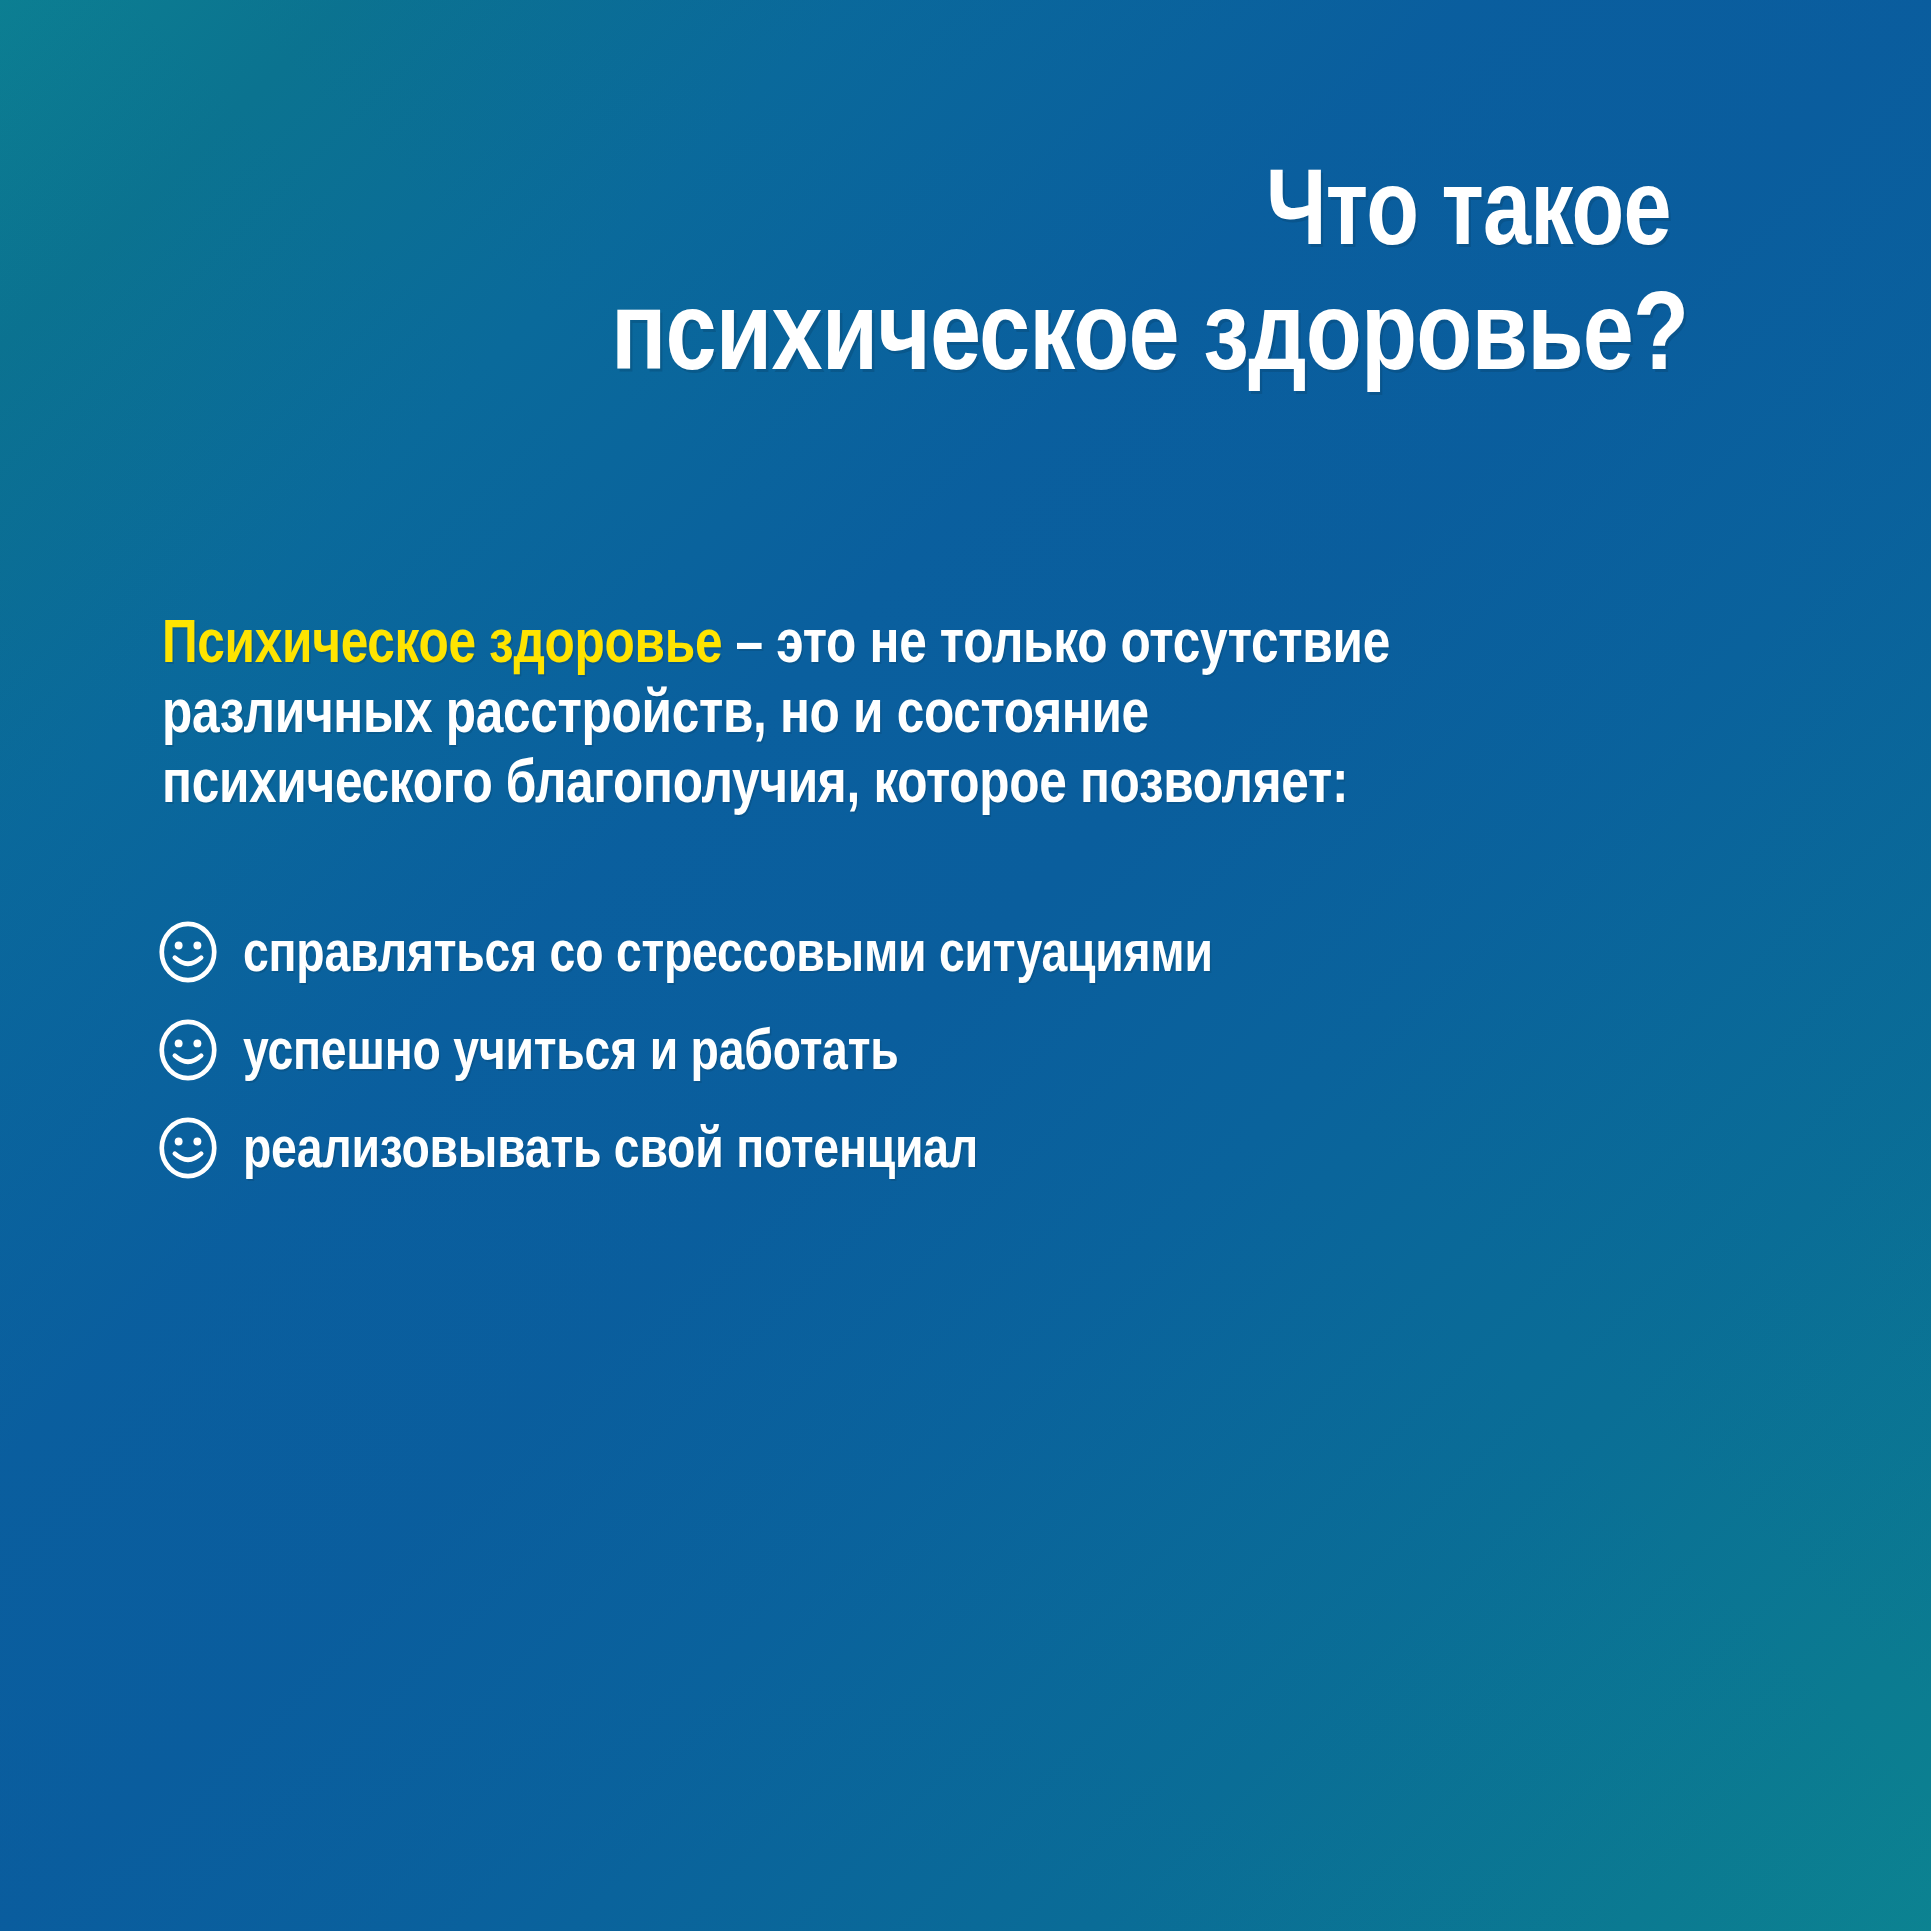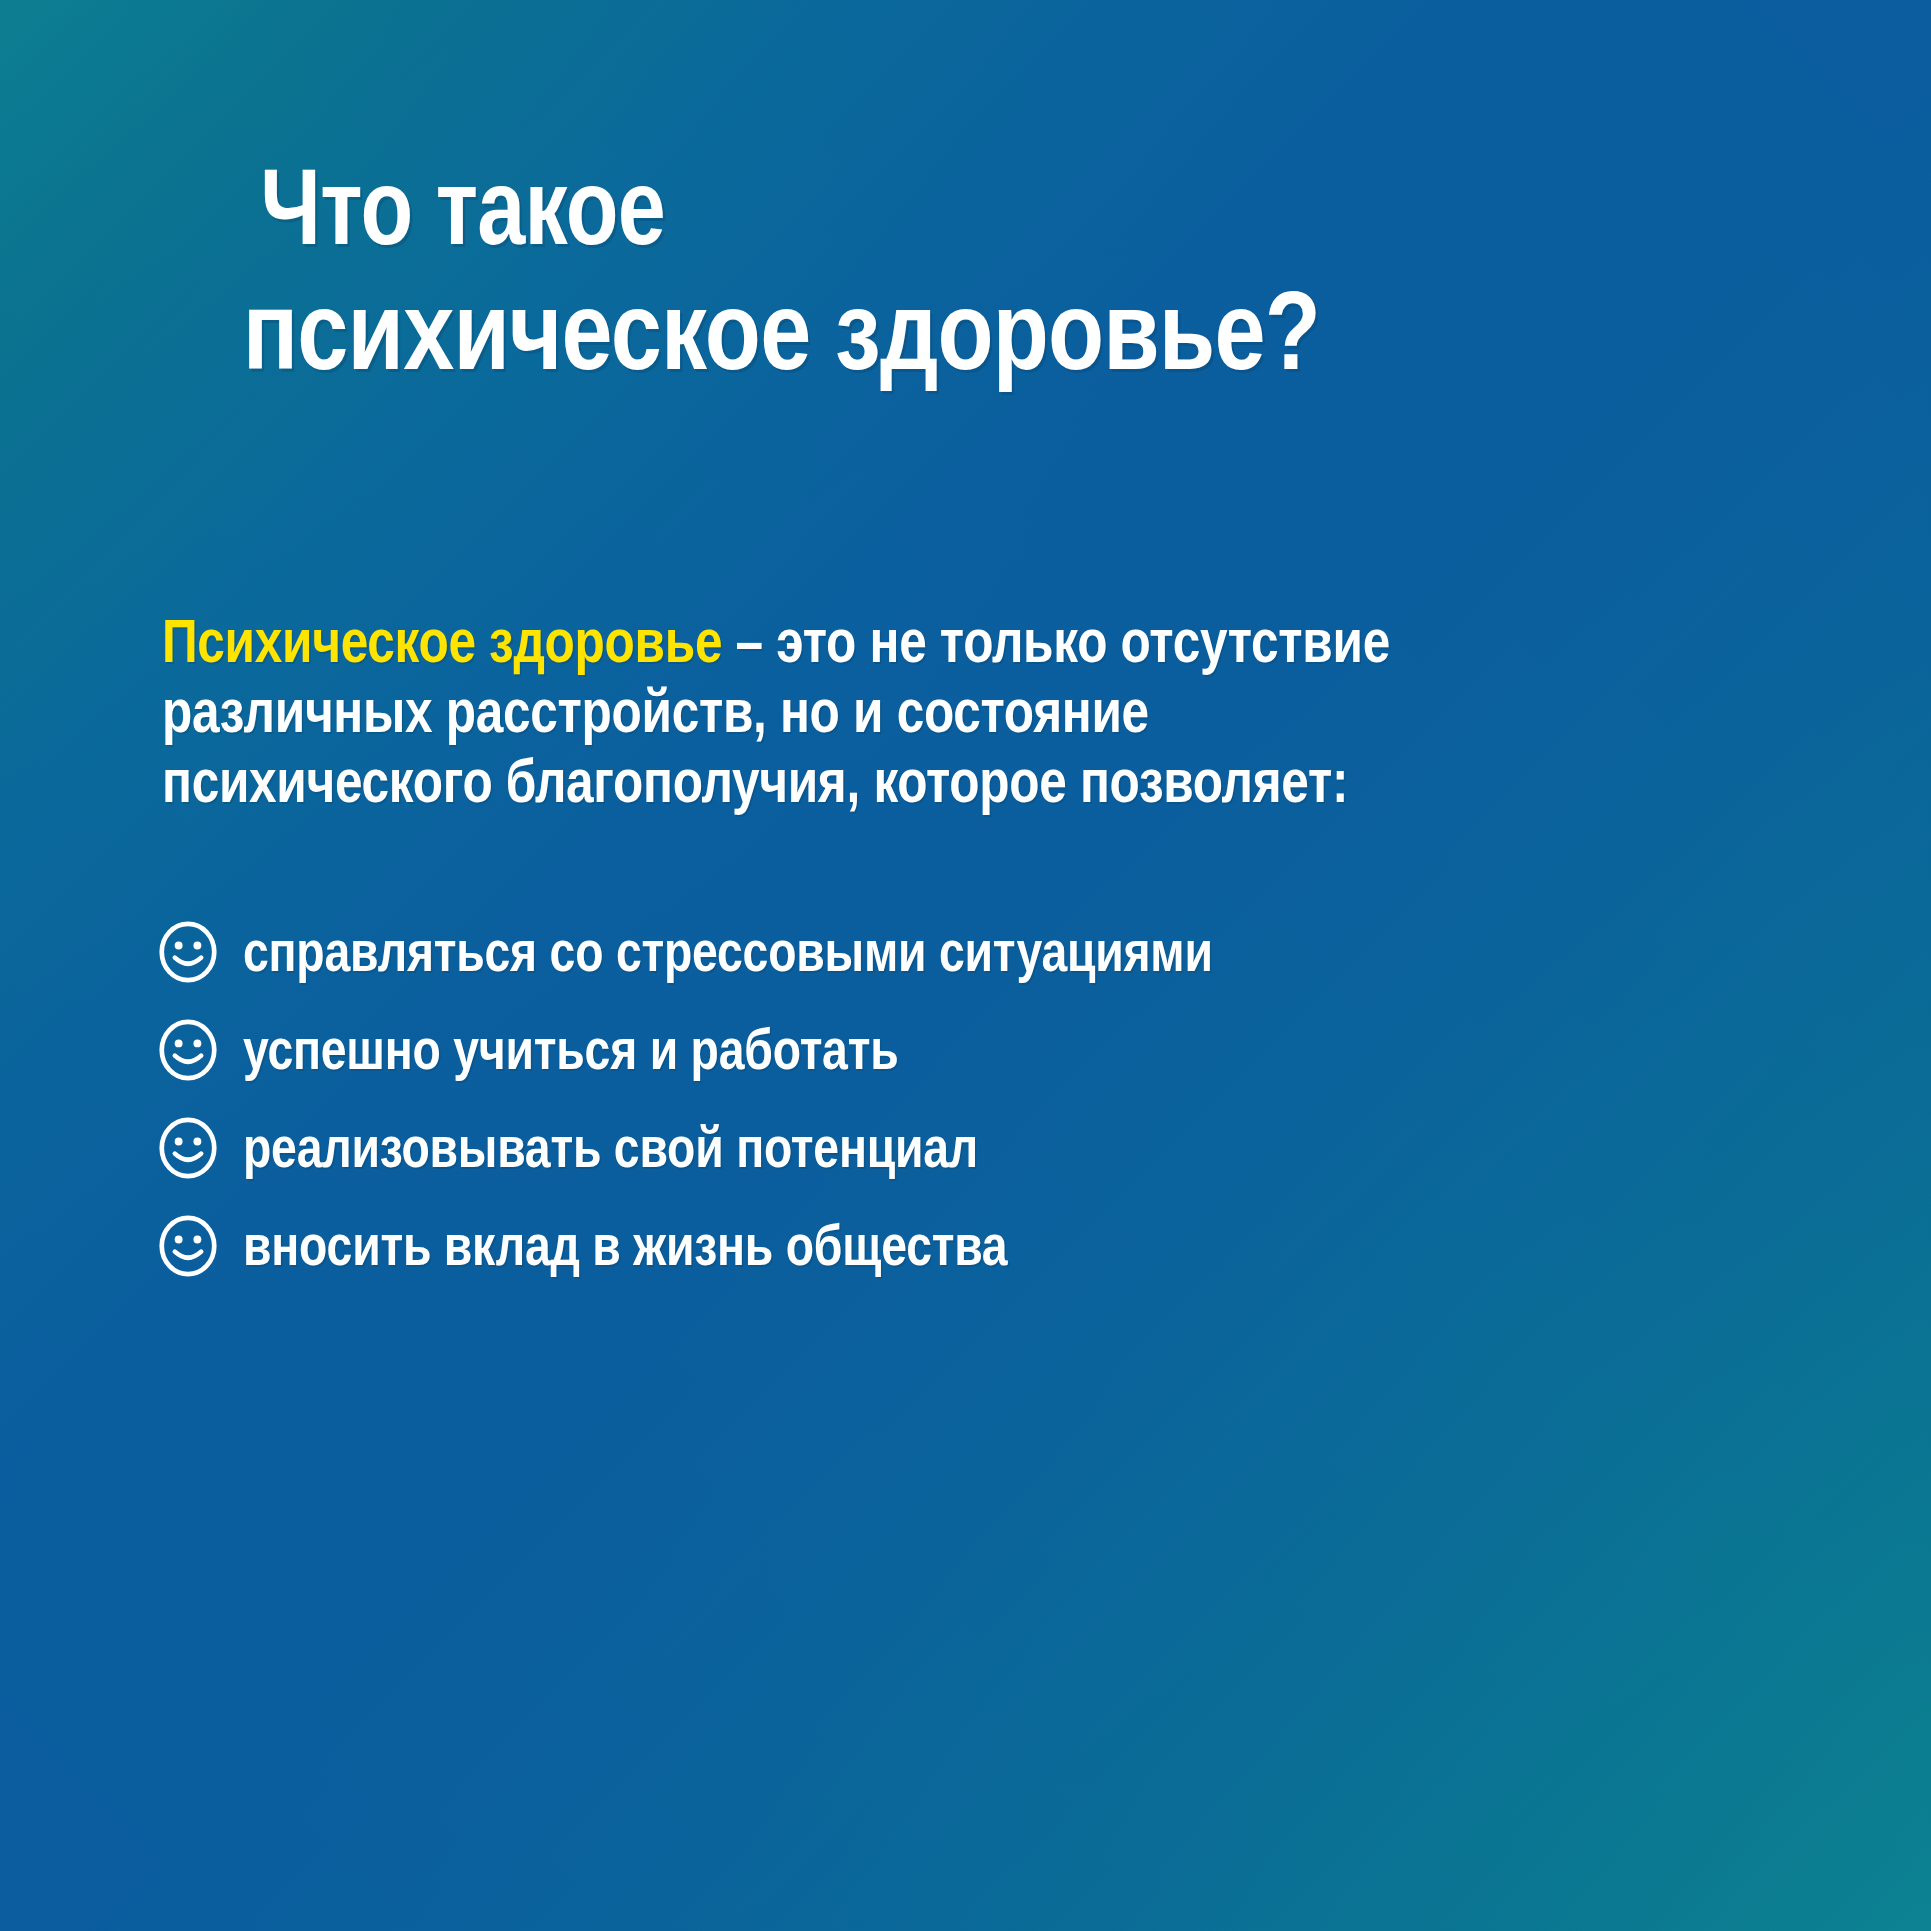--- a/index.html
+++ b/index.html
@@ -56,21 +56,21 @@
     width: 100%;
     height: 100%;
   }
 
   
   #title-block {
     position: absolute;
     left: 0;
     right: 0;
     top: 147px;
-    text-align: left;
+    text-align: right;
     padding: 0 84px;
     box-sizing: border-box;
   }
 
   .title-line {
     display: block;
     color: #ffffff;
     font-family: "Liberation Sans Narrow", "Liberation Sans", "DejaVu Sans Condensed", sans-serif;
     font-weight: bold;
     font-size: 108px;
@@ -204,28 +204,17 @@
           <svg viewBox="0 0 64 64" aria-hidden="true">
             <ellipse cx="32" cy="32" rx="28" ry="30" fill="none" stroke="#ffffff" stroke-width="5"></ellipse>
             <circle cx="22" cy="25" r="4.2" fill="#ffffff"></circle>
             <circle cx="42" cy="25" r="4.2" fill="#ffffff"></circle>
             <path d="M18 38 Q32 51 46 38" fill="none" stroke="#ffffff" stroke-width="5" stroke-linecap="round"></path>
           </svg>
         </span>
         <span class="bullet-label">реализовывать свой потенциал</span>
       </div>
 
-      <div class="bullet-row">
-        <span class="bullet-icon">
-          <svg viewBox="0 0 64 64" aria-hidden="true">
-            <ellipse cx="32" cy="32" rx="28" ry="30" fill="none" stroke="#ffffff" stroke-width="5"></ellipse>
-            <circle cx="22" cy="25" r="4.2" fill="#ffffff"></circle>
-            <circle cx="42" cy="25" r="4.2" fill="#ffffff"></circle>
-            <path d="M18 38 Q32 51 46 38" fill="none" stroke="#ffffff" stroke-width="5" stroke-linecap="round"></path>
-          </svg>
-        </span>
-        <span class="bullet-label">вносить вклад в жизнь общества</span>
-      </div>
 
     </div>
   </div>
 </div>
 
 
 </body></html>

